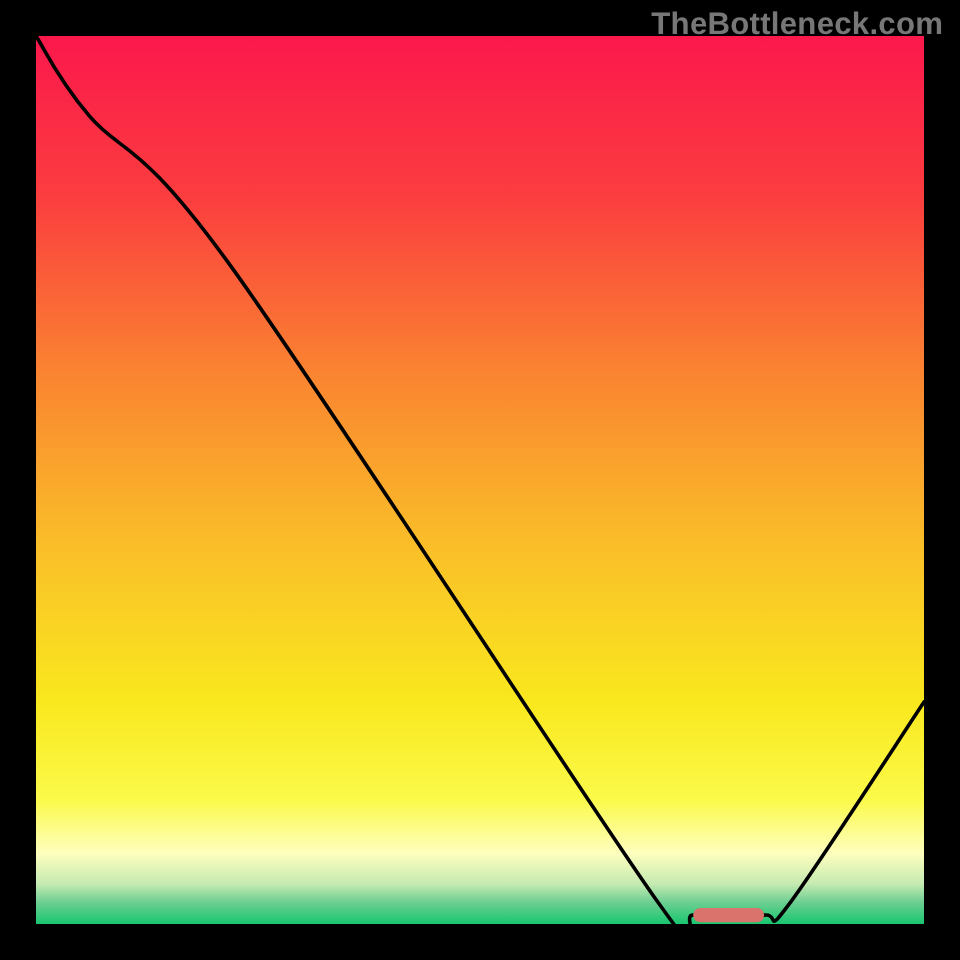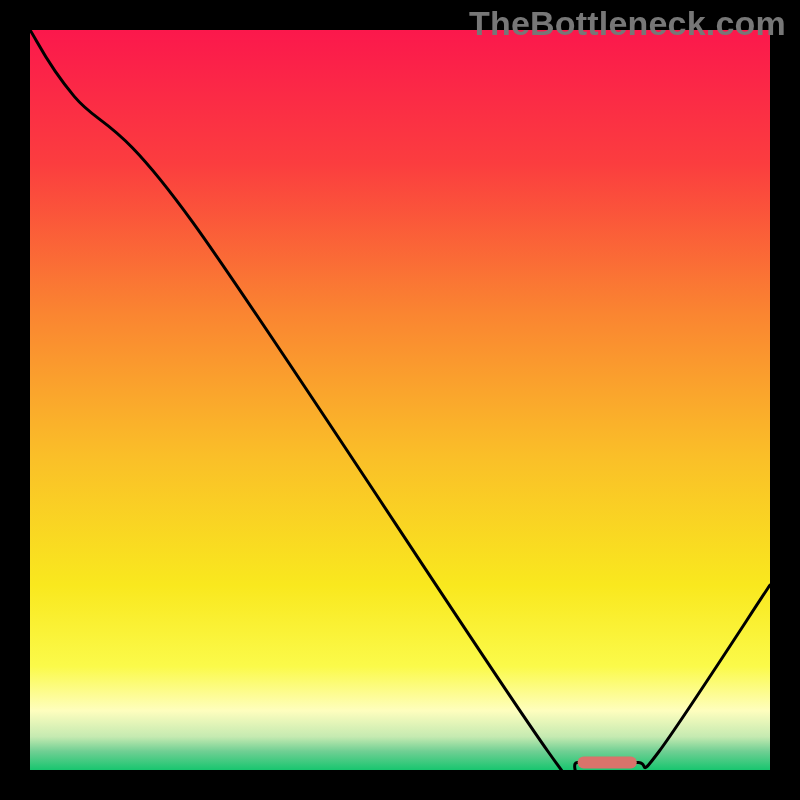--- a/index.html
+++ b/index.html
@@ -12,21 +12,21 @@
   }
   .chart-container {
     position: relative;
     width: 800px;
     height: 800px;
   }
   .watermark {
     position: absolute;
     top: 4px;
     right: 14px;
-    font-size: 34px;
+    font-size: 26px;
     font-weight: bold;
     color: #777;
     letter-spacing: 0.2px;
     z-index: 5;
   }
   svg.plot {
     position: absolute;
     left: 0;
     top: 0;
     width: 800px;

